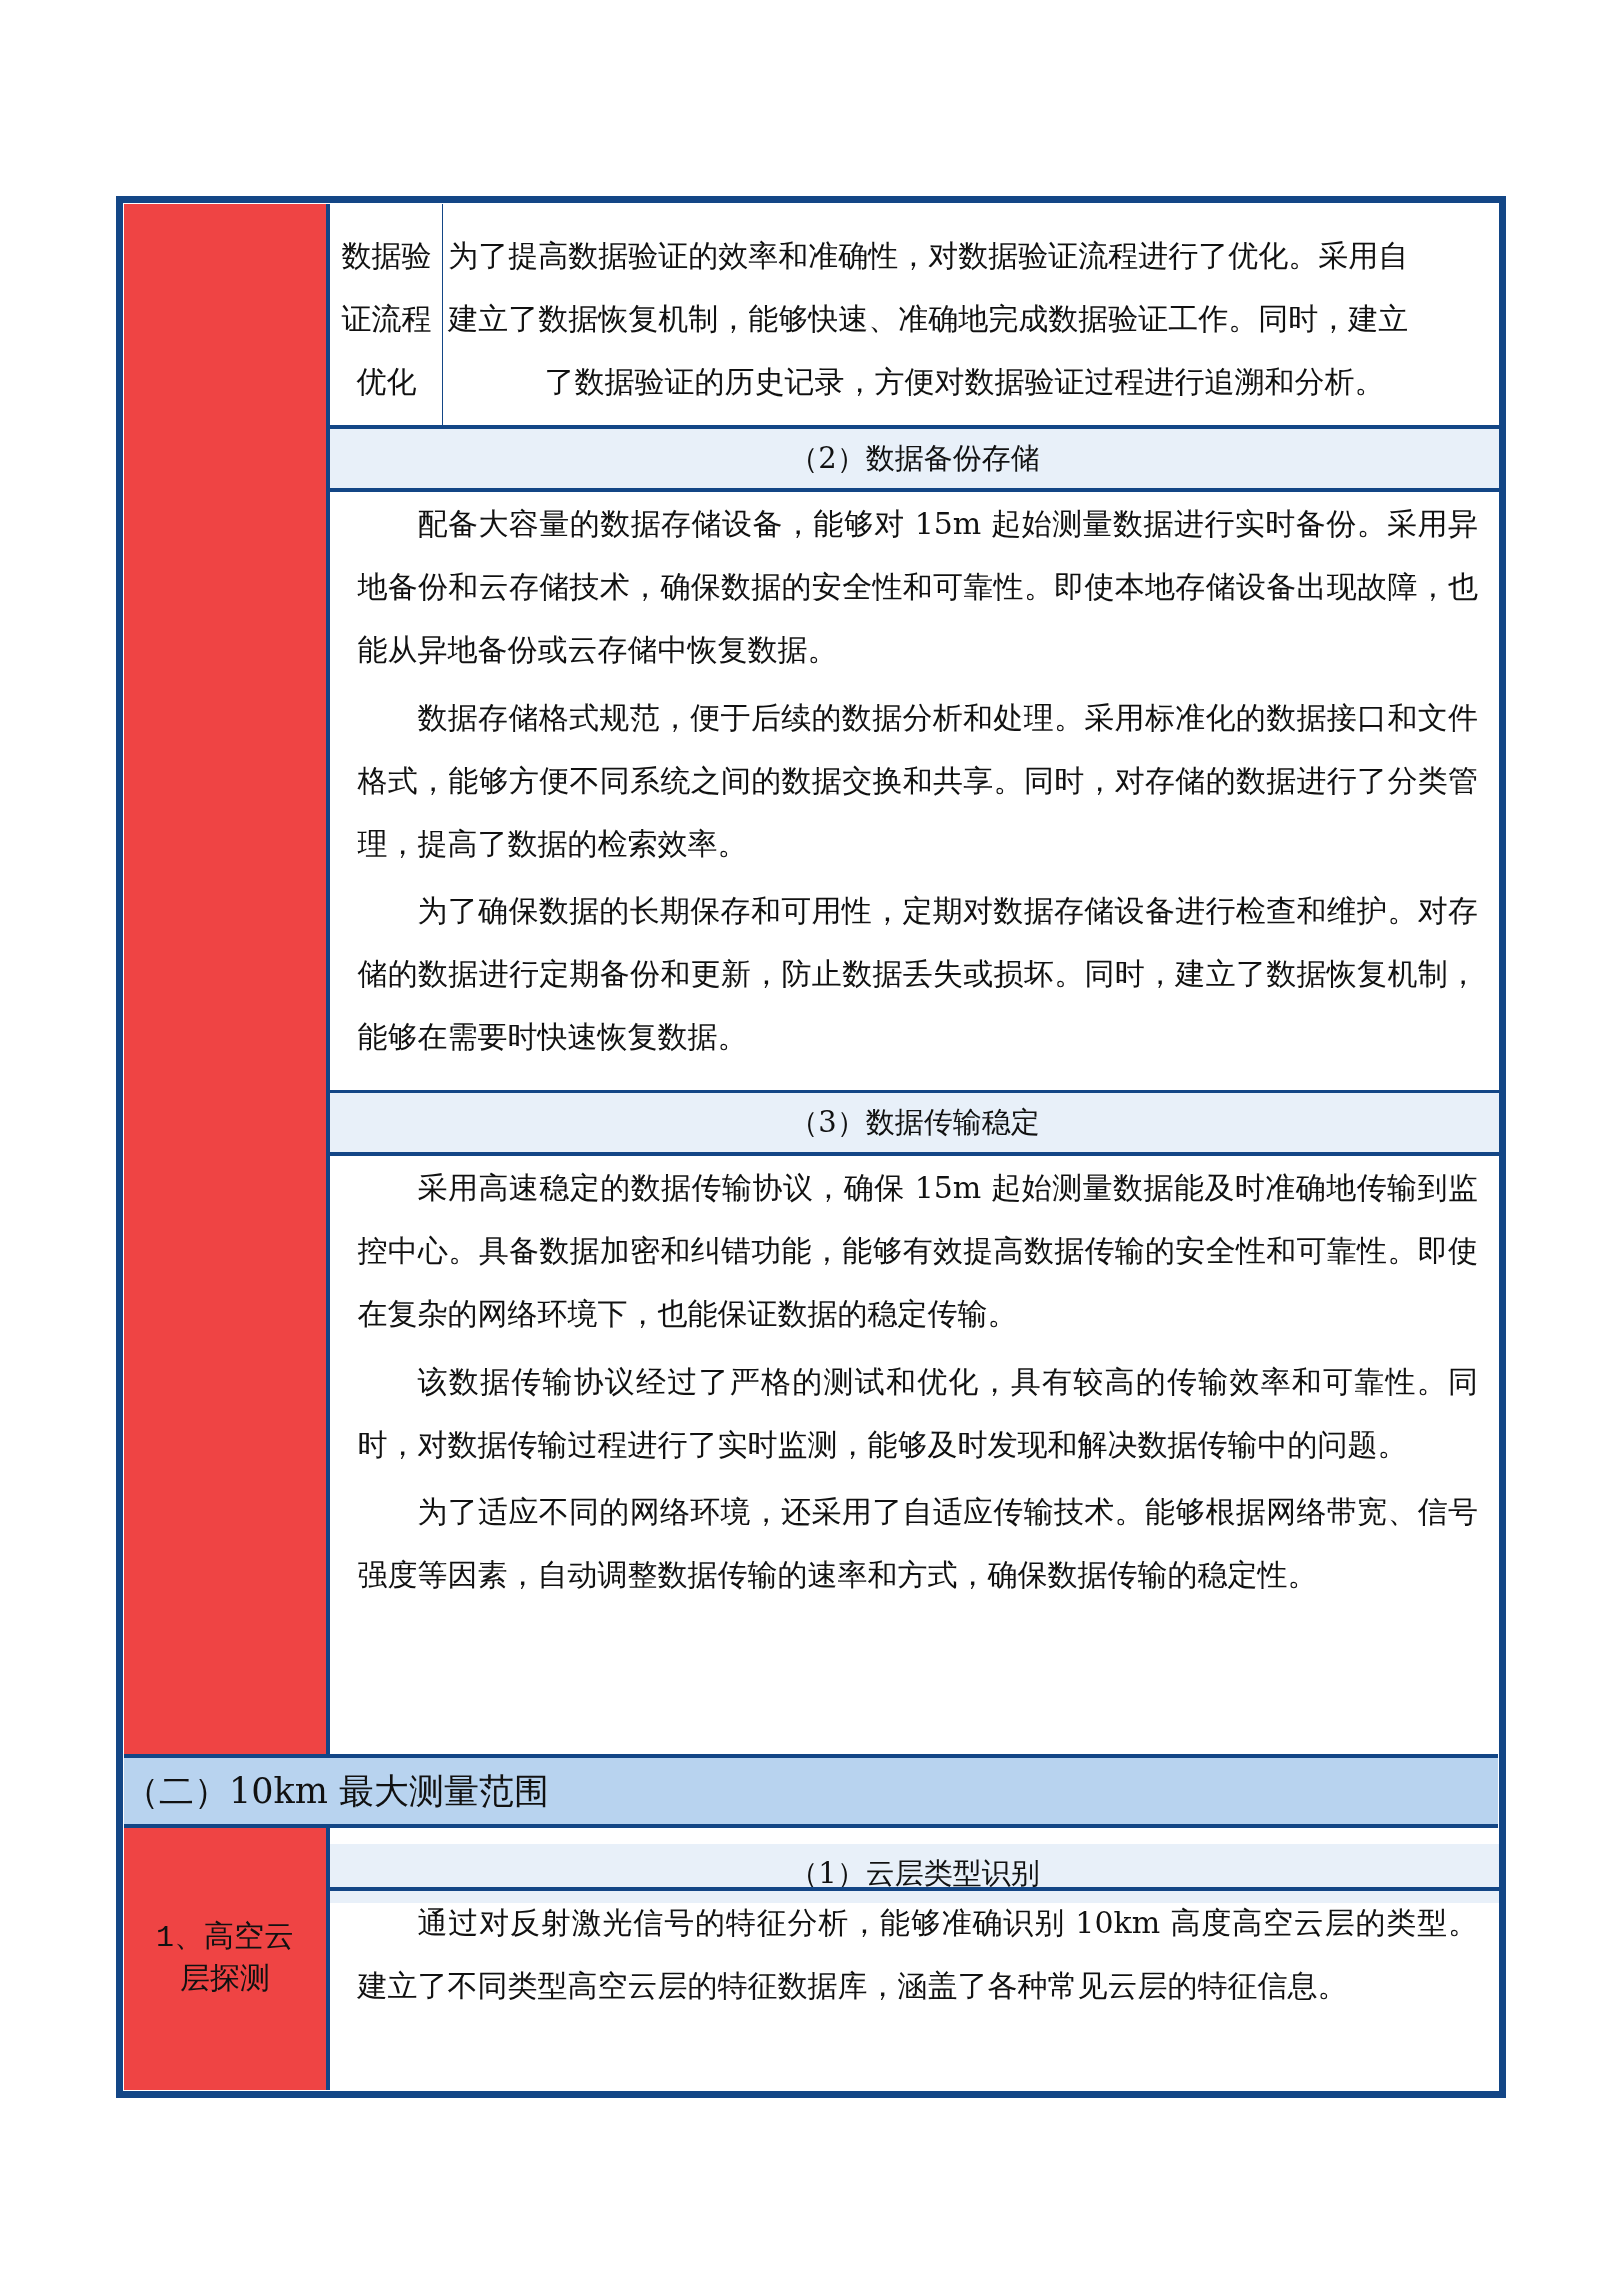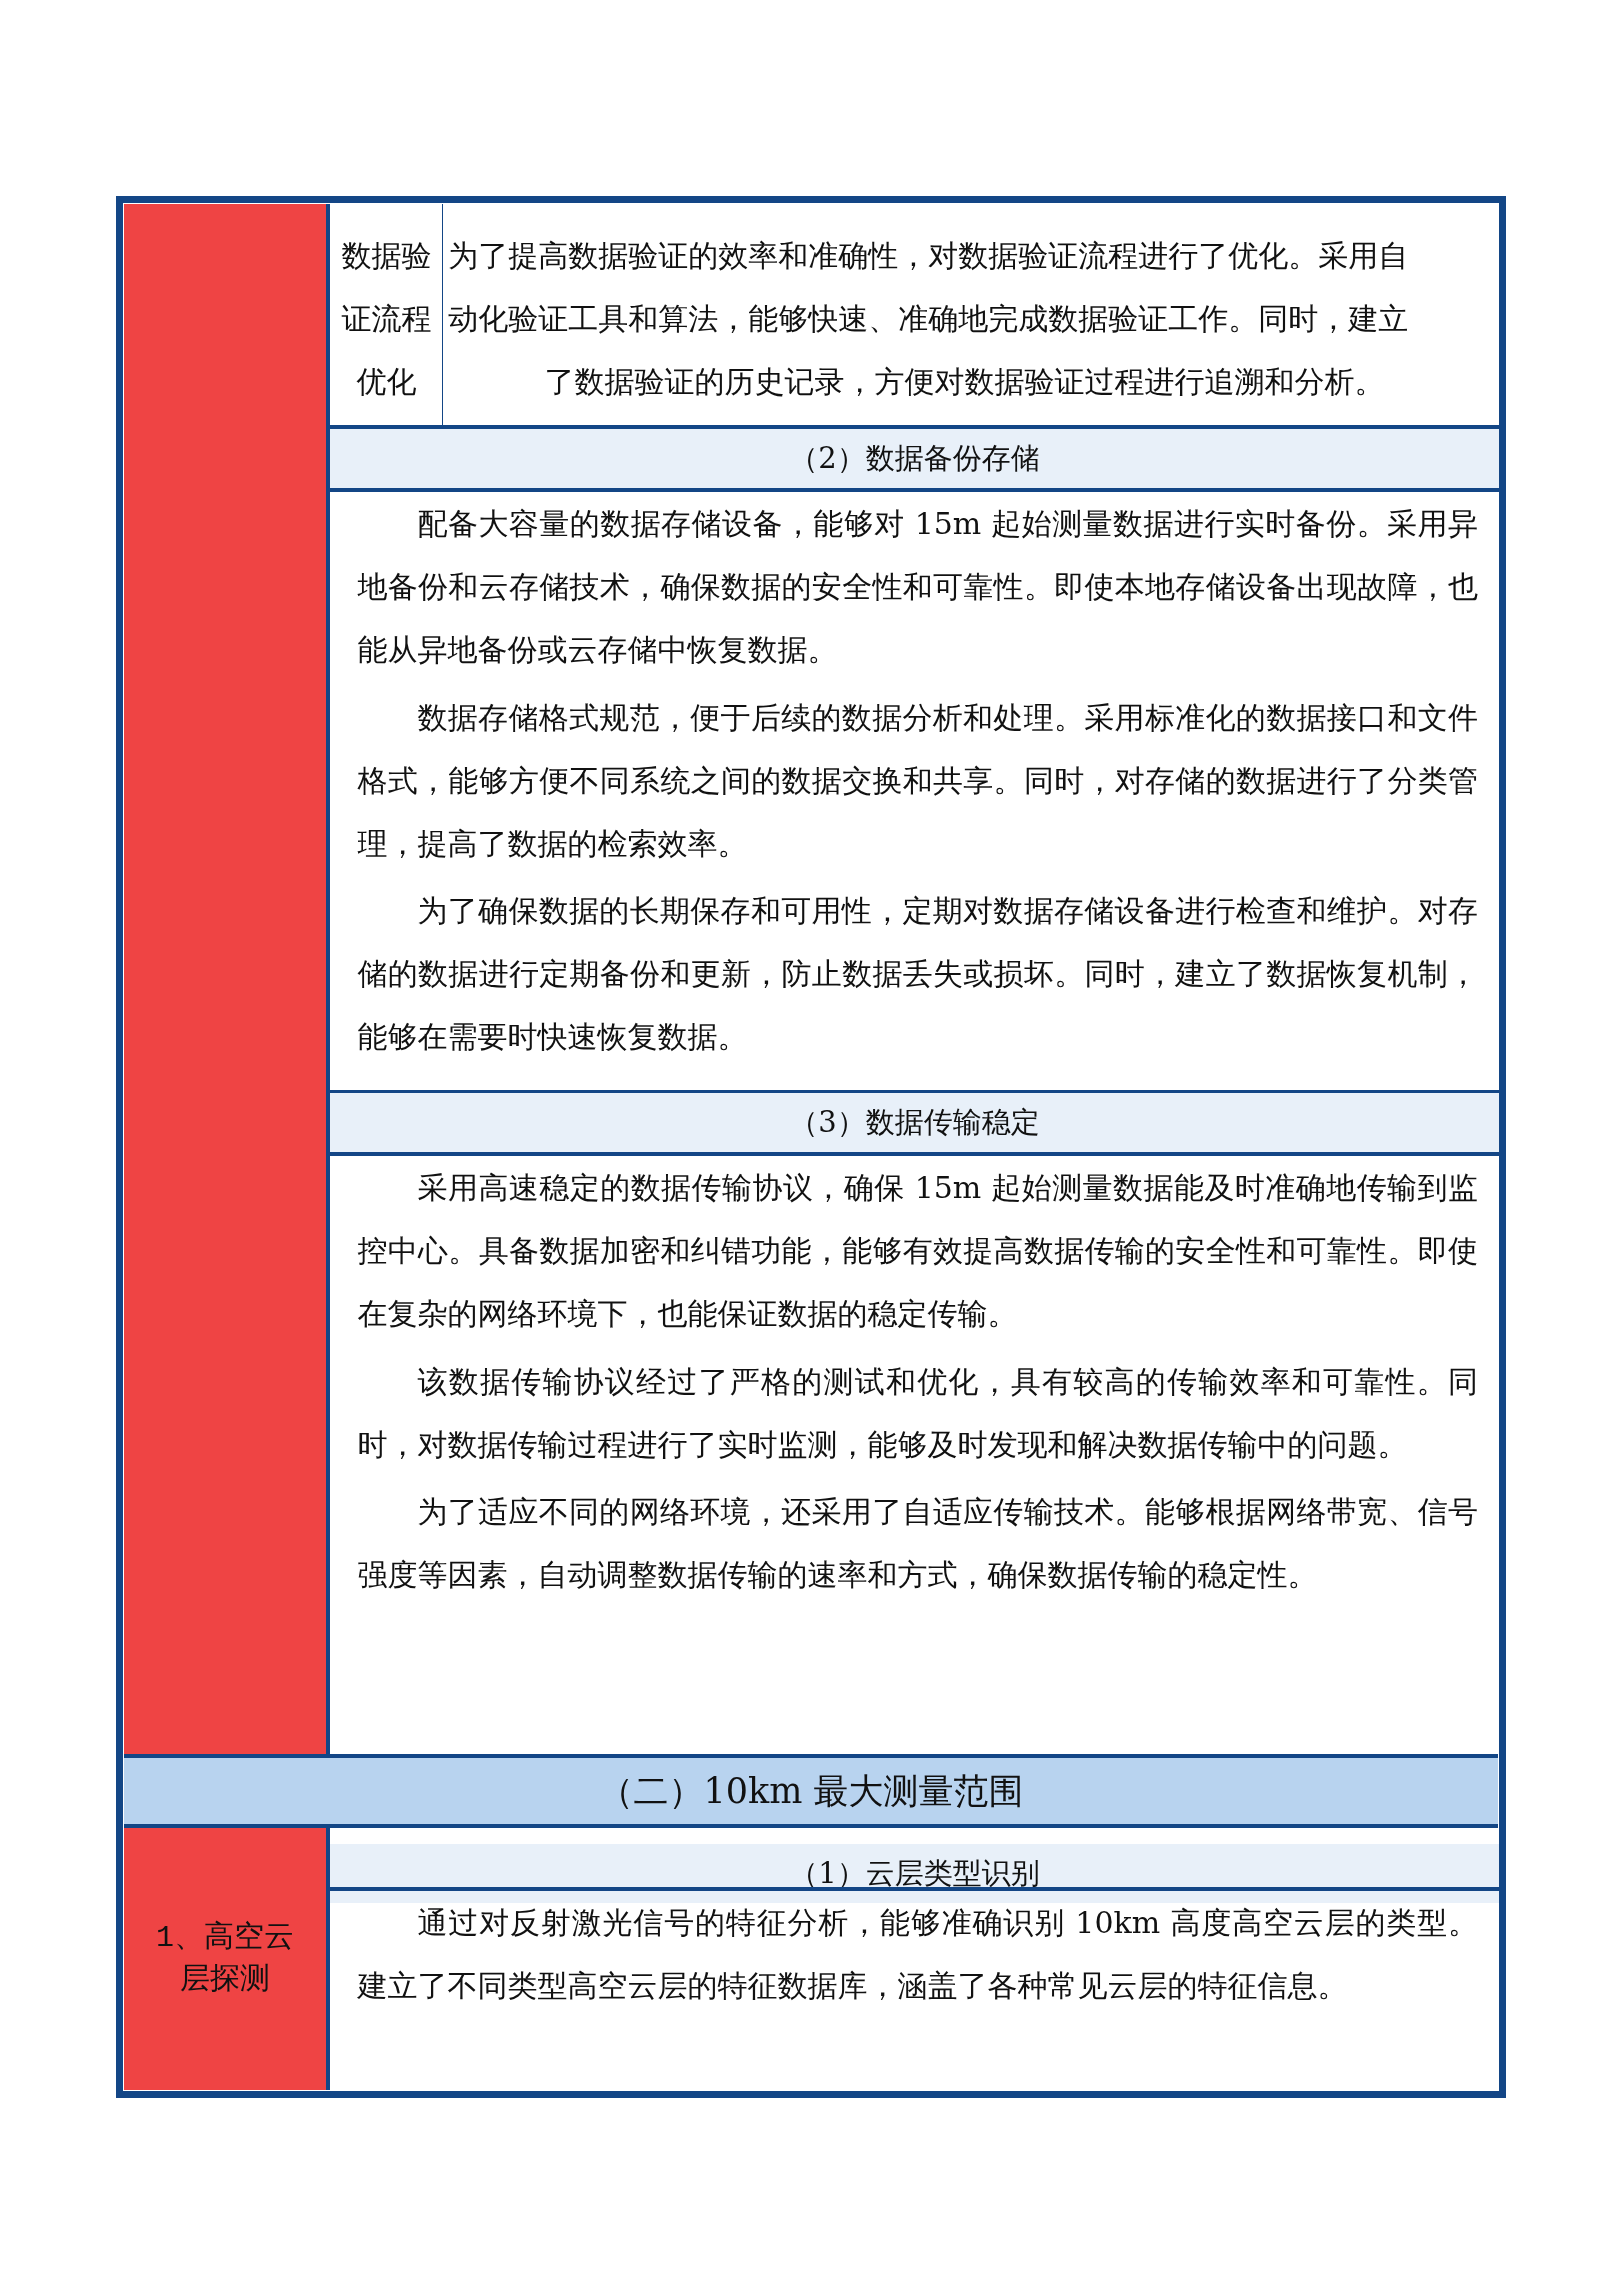--- a/index.html
+++ b/index.html
@@ -4,21 +4,21 @@
 <style>
   html, body { margin:0; padding:0; background:#ffffff; }
   body { width:1623px; height:2295px; position:relative; overflow:hidden;
          font-family:"DejaVu Serif","Liberation Serif",serif; color:#111; }
   .abs { position:absolute; box-sizing:border-box; }
   .frame { left:116px; top:196px; width:1390px; height:1902px; border:7.9px solid #134686; background:#ffffff; }
   .leftcol { background:#ef4444;font-family:Liberation Mono, monospace; }
   .vline { background:#134686; }
   .hline { background:#134686; }
   .subhead { background:#e8f0f9; display:flex; align-items:center; justify-content:center; font-size:29px; }
-  .band { background:#b8d3ef; display:flex; align-items:center; justify-content:center; font-size:35px; }
+  .band { background:#b8d3ef; display:flex; align-items:center; font-size:35px; }
   .body-text { font-size:30px; line-height:63px; text-align:justify; padding:0 21px 0 27.5px;border-radius:25px; }
   .body-text p { margin:0 0 4.6px 0; text-indent:60px; }
   .row1-label { font-size:30px; line-height:63px; text-align:center; padding-top:19.6px; }
   .row1-text { font-size:30px; line-height:63px; text-align:justify; padding:19.6px 17px 0 5.2px; }
   .row1-text .last { text-align:center; }
   .sec-label { font-size:30px; line-height:37px; text-align:center; display:flex; align-items:center; justify-content:center; }
 </style>
 </head>
 <body>
 
@@ -28,21 +28,21 @@
 <div class="abs vline" style="left:326px;top:204px;width:3.9px;height:1550px;"></div>
 
 <div class="abs row1-label" style="left:330px;top:204px;width:113px;height:221px;">
   <div>数据验</div>
   <div>证流程</div>
   <div>优化</div>
 </div>
 <div class="abs vline" style="left:442px;top:204px;width:1.3px;height:221px;"></div>
 <div class="abs row1-text" style="left:443px;top:204px;width:1055px;height:221px;">
   <div style="white-space:nowrap;">为了提高数据验证的效率和准确性，对数据验证流程进行了优化。采用自</div>
-  <div style="white-space:nowrap;">动化验证工具和算法，能够快速、准确地完成数据验证工作。同时，建立</div>
+  <div style="white-space:nowrap;">建立了数据恢复机制，能够快速、准确地完成数据验证工作。同时，建立</div>
   <div class="last" style="white-space:nowrap;">了数据验证的历史记录，方便对数据验证过程进行追溯和分析。</div>
 </div>
 
 <div class="abs hline" style="left:330px;top:425px;width:1169px;height:3.9px;"></div>
 <div class="abs subhead" style="left:330px;top:429px;width:1169px;height:59px;">
   <span>（2）数据备份存储</span>
 </div>
 <div class="abs hline" style="left:330px;top:488px;width:1169px;height:3.9px;"></div>
 <div class="abs body-text" style="left:330px;top:492px;width:1169px;height:597px;padding-top:0;">
   <p>配备大容量的数据存储设备，能够对 15m 起始测量数据进行实时备份。采用异地备份和云存储技术，确保数据的安全性和可靠性。即使本地存储设备出现故障，也能从异地备份或云存储中恢复数据。</p>

